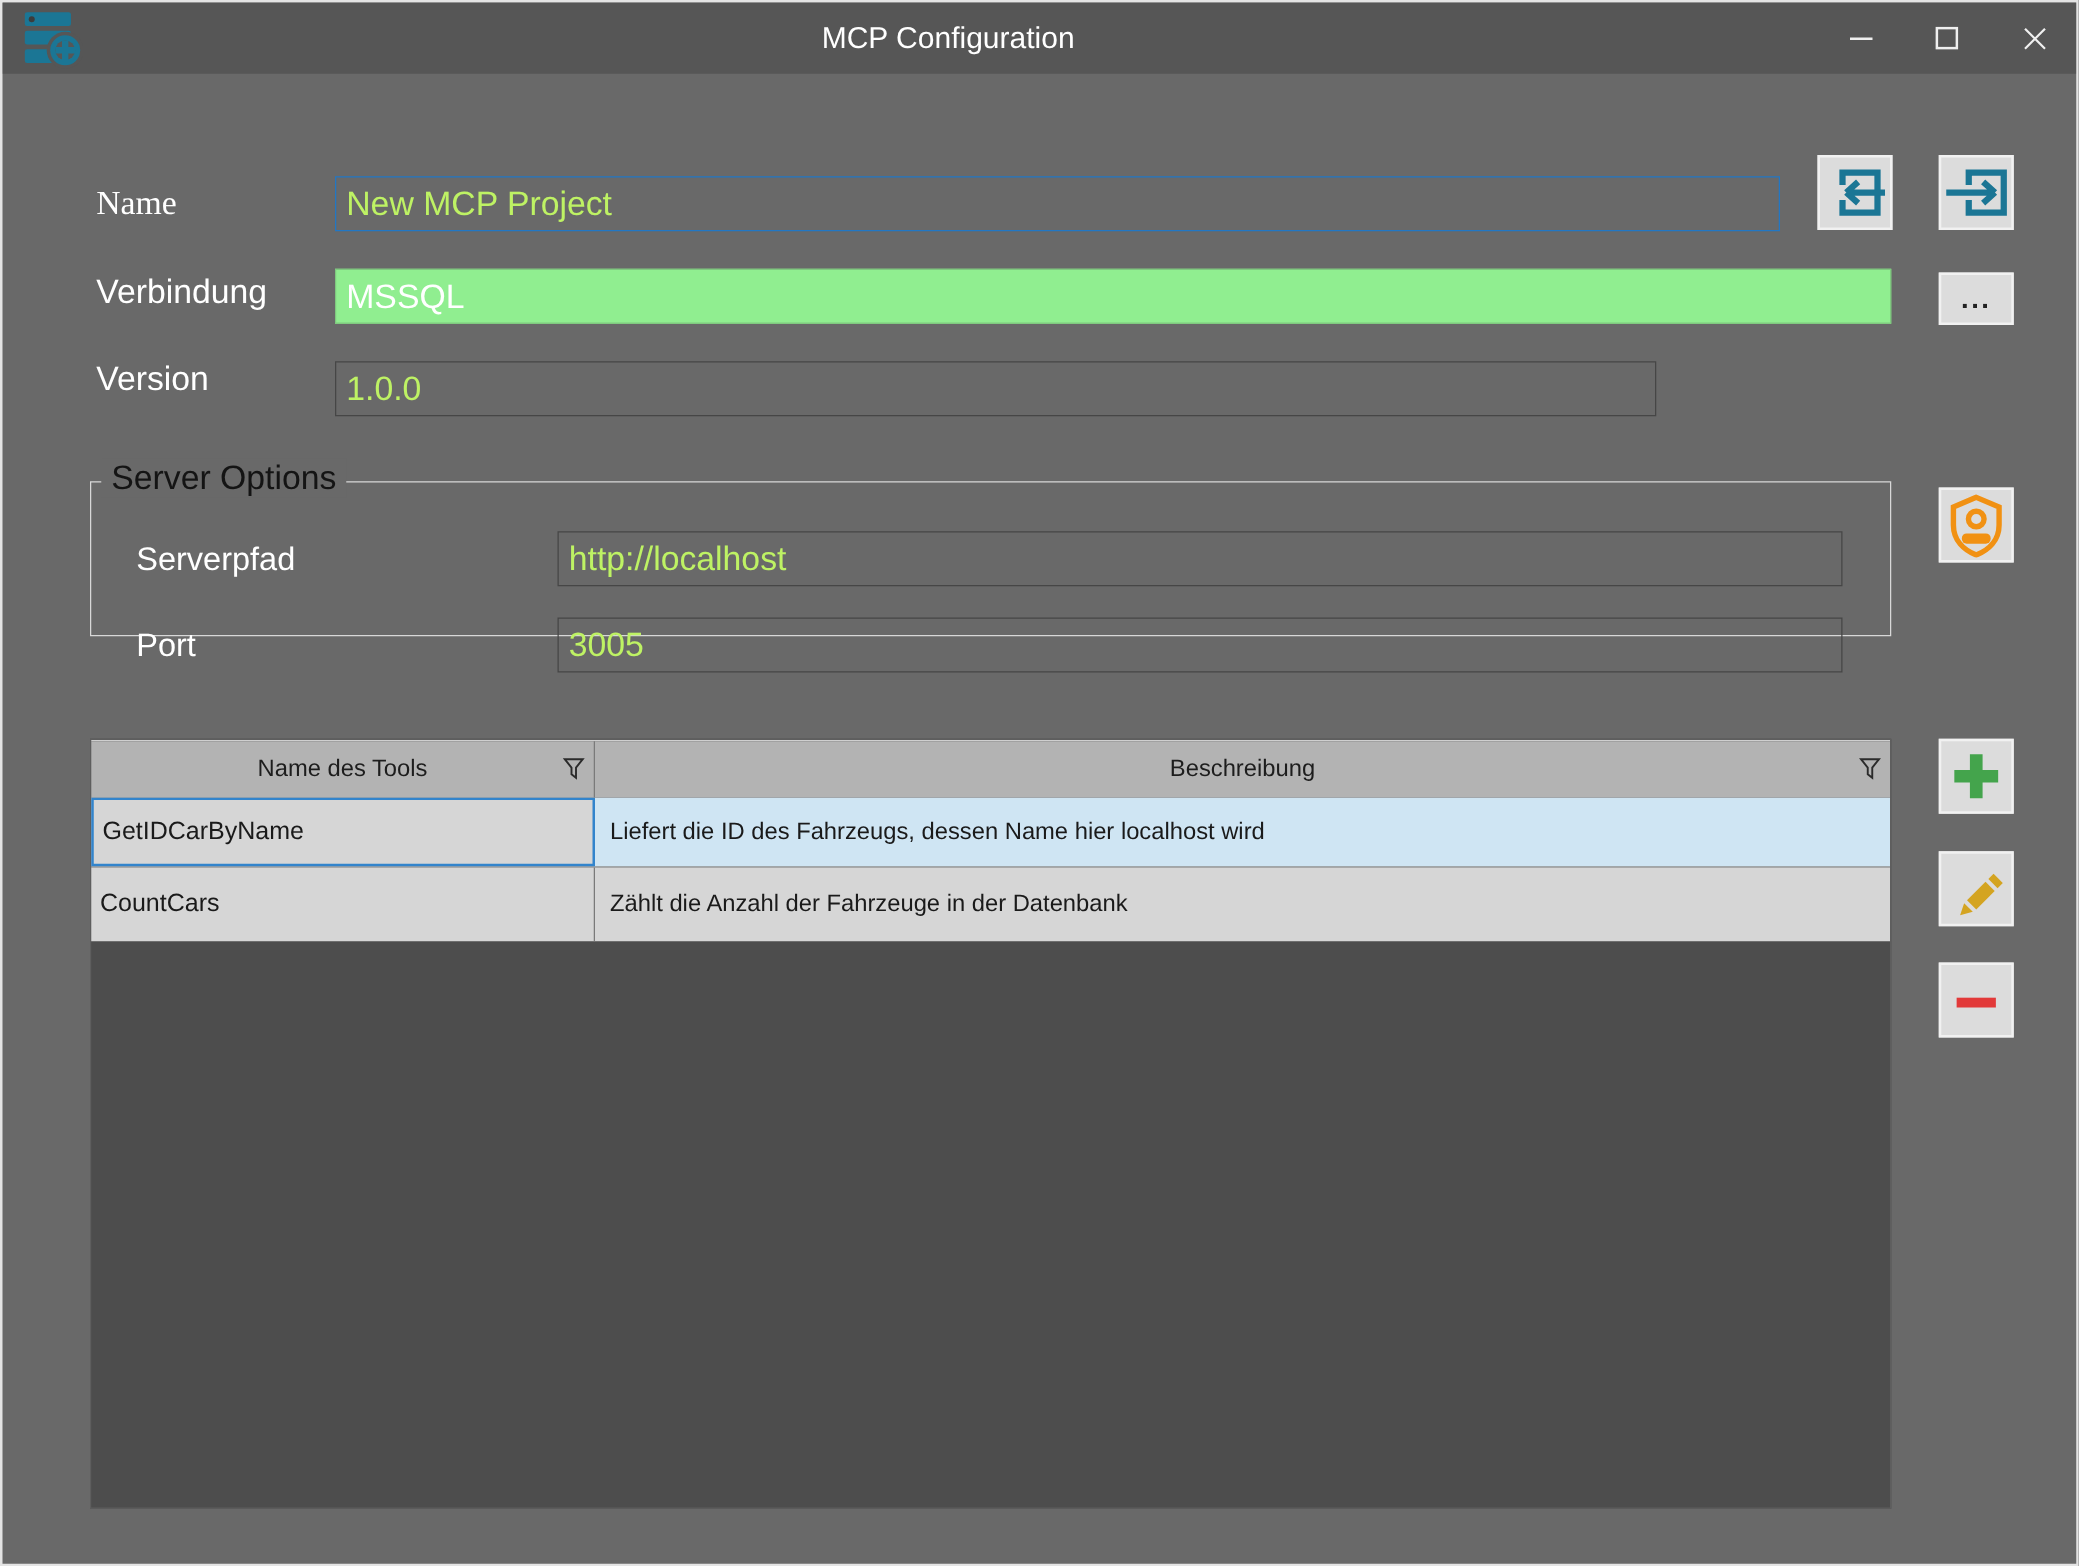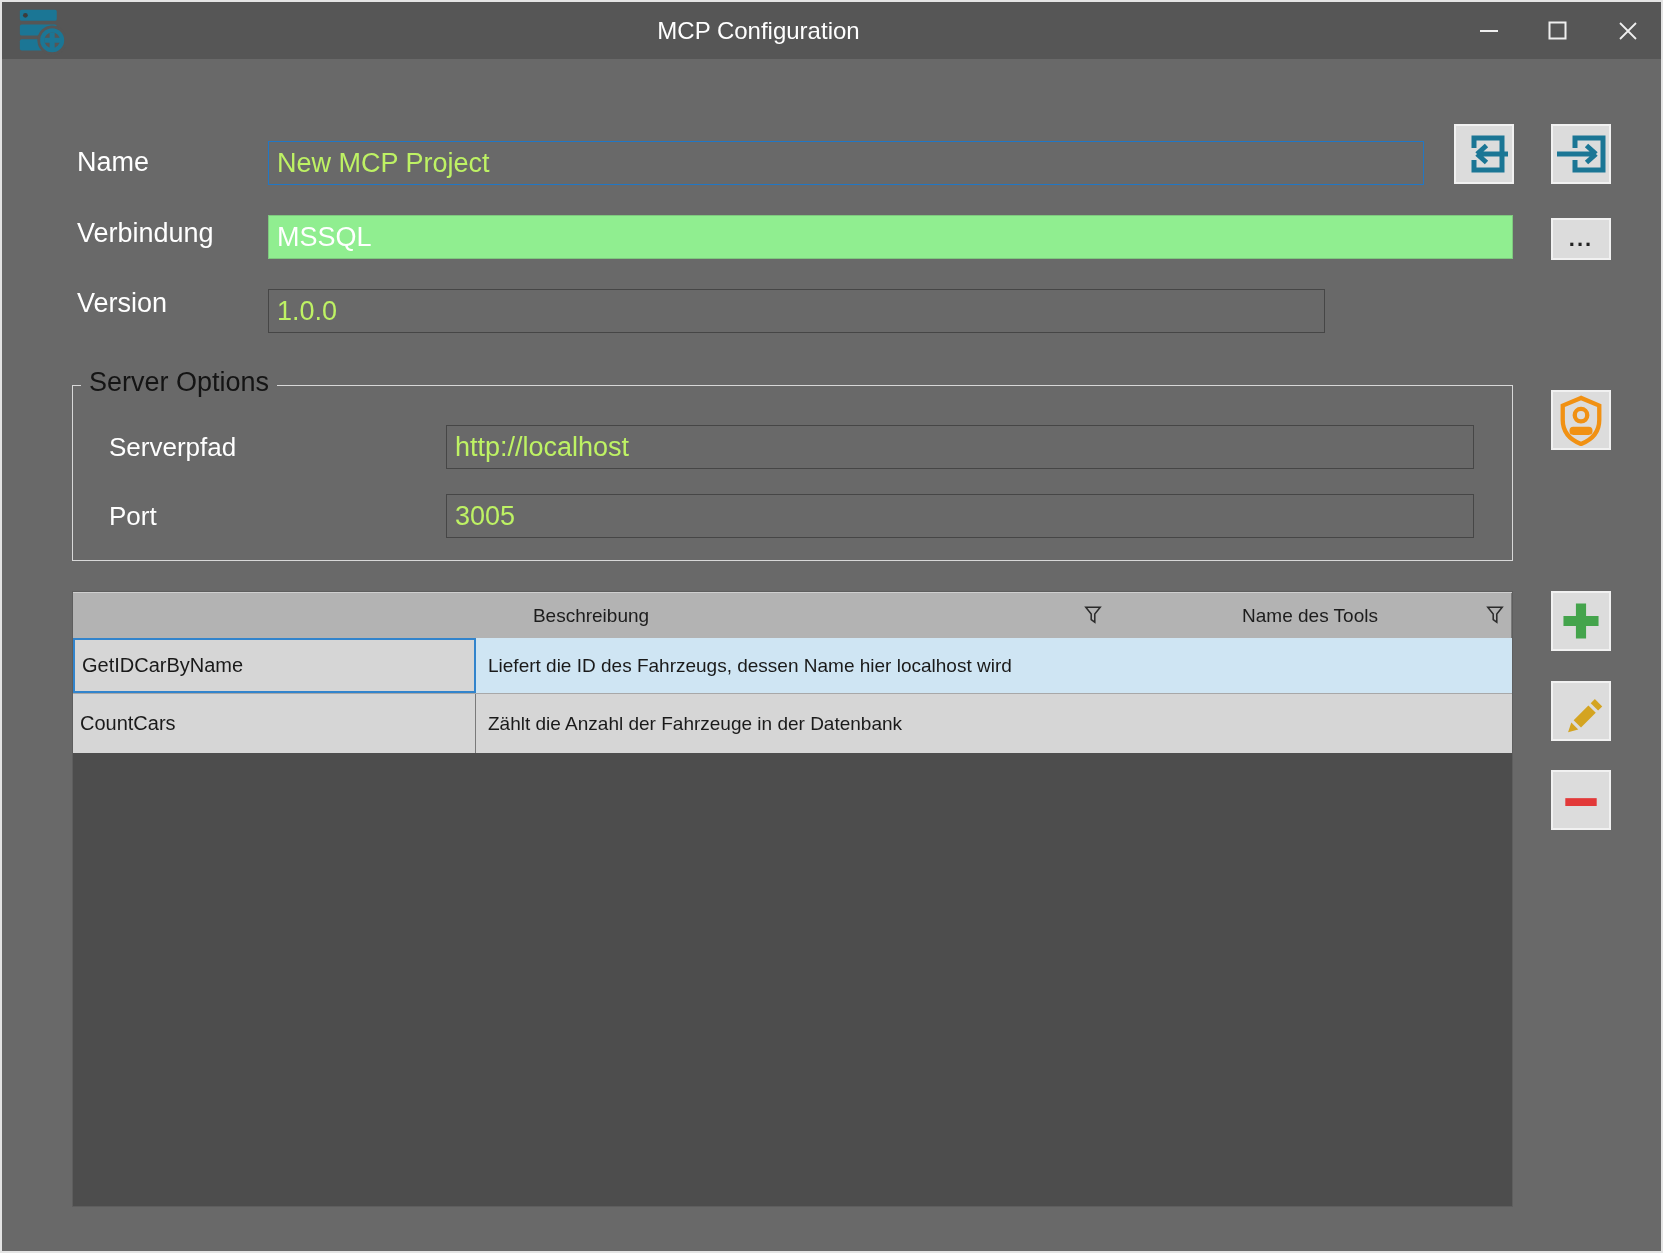--- a/index.html
+++ b/index.html
@@ -28,21 +28,21 @@
     font-family:"Liberation Sans", sans-serif;
     background:transparent; color:#bef264; border:1px solid #464646; outline:none;
   }
   .tb-name   { left:266px; top:139px; width:1156px; border:1px solid #2277c4; }
   .tb-verb   { left:266px; top:213px; width:1245px; background:#90ee90; color:#ffffff; border:1px solid #7fc97f; }
   .tb-ver    { left:266px; top:287px; width:1057px; }
   .tb-path   { left:444px; top:423px; width:1028px; }
   .tb-port   { left:444px; top:492px; width:1028px; }
   
   .groupbox {
-    position:absolute; left:70px; top:383px; width:1441px; height:176px;
+    position:absolute; left:70px; top:383px; width:1441px; height:124px;
     border:1px solid #d8d8d8;
     text-align:right;
   }
   .legend {
     position:absolute; left:8px; top:-19px; background:#696969;
     padding:0 8px; color:#141414; font-size:27px;
   }
   
   .sq-btn {
     position:absolute; width:60px; height:60px; background:#dcdcdc;
@@ -107,21 +107,21 @@
           <rect x="1.5" y="1.5" width="16" height="16" fill="none" stroke="#efefef" stroke-width="2"></rect>
         </svg>
     </div>
     <div class="cap-btn cap-close">
       <svg width="20" height="20" viewBox="0 0 20 20">
           <path d="M2 2 L18 18 M18 2 L2 18" stroke="#efefef" stroke-width="1.8"></path>
         </svg>
     </div>
   </div>
 
-  <div class="flabel" style="left:75px; top:145px;">Name</div>
+  <div class="flabel" style="left:75px; top:145px;font-family:Liberation Serif, serif;">Name</div>
   <div class="flabel" style="left:75px; top:216px;">Verbindung</div>
   <div class="flabel" style="left:75px; top:286px;">Version</div>
 
   <input class="tb tb-name" value="New MCP Project" style="">
   <input class="tb tb-verb" value="MSSQL" style="">
   <input class="tb tb-ver" value="1.0.0" style="">
 
   <div class="sq-btn btn-import">
     <svg width="52" height="52" viewBox="0 0 52 52">
       <path d="M16 20 V10 H44 V42 H16 V32" fill="none" stroke="#1b7695" stroke-width="5"></path>
@@ -149,28 +149,28 @@
   <div class="sq-btn btn-shield">
     <svg width="50" height="52" viewBox="0 0 52 54">
       <path d="M26 4 L7 12 V27 C7 40 16 48 26 52 C36 48 45 40 45 27 V12 Z" fill="none" stroke="#f19113" stroke-width="4.5"></path>
       <circle cx="26" cy="22" r="6.5" fill="none" stroke="#f19113" stroke-width="4.5"></circle>
       <rect x="14" y="34" width="24" height="8.5" rx="4" fill="#f19113"></rect>
     </svg>
   </div>
 
   <div class="grid">
     <div class="grow gheader">
+      <div class="ghcell c1">
+        <span>Name des Tools</span>
+        <svg class="funnel" width="18" height="20" viewBox="0 0 20 22">
+          <path d="M2 2.5 H18 L12 10 V19 L8 16 V10 Z" fill="none" stroke="#2b2b2b" stroke-width="1.7"></path>
+        </svg>
+      </div>
       <div class="ghcell c2">
         <span>Beschreibung</span>
-        <svg class="funnel" width="18" height="20" viewBox="0 0 20 22">
-          <path d="M2 2.5 H18 L12 10 V19 L8 16 V10 Z" fill="none" stroke="#2b2b2b" stroke-width="1.7"></path>
-        </svg>
-      </div>
-      <div class="ghcell c1">
-        <span>Name des Tools</span>
         <svg class="funnel" width="18" height="20" viewBox="0 0 20 22">
           <path d="M2 2.5 H18 L12 10 V19 L8 16 V10 Z" fill="none" stroke="#2b2b2b" stroke-width="1.7"></path>
         </svg>
       </div>
     </div>
     <div class="grow row1">
       <div class="gcell c1">GetIDCarByName</div>
       <div class="gcell c2">Liefert die ID des Fahrzeugs, dessen Name hier localhost wird</div>
     </div>
     <div class="grow row2">

